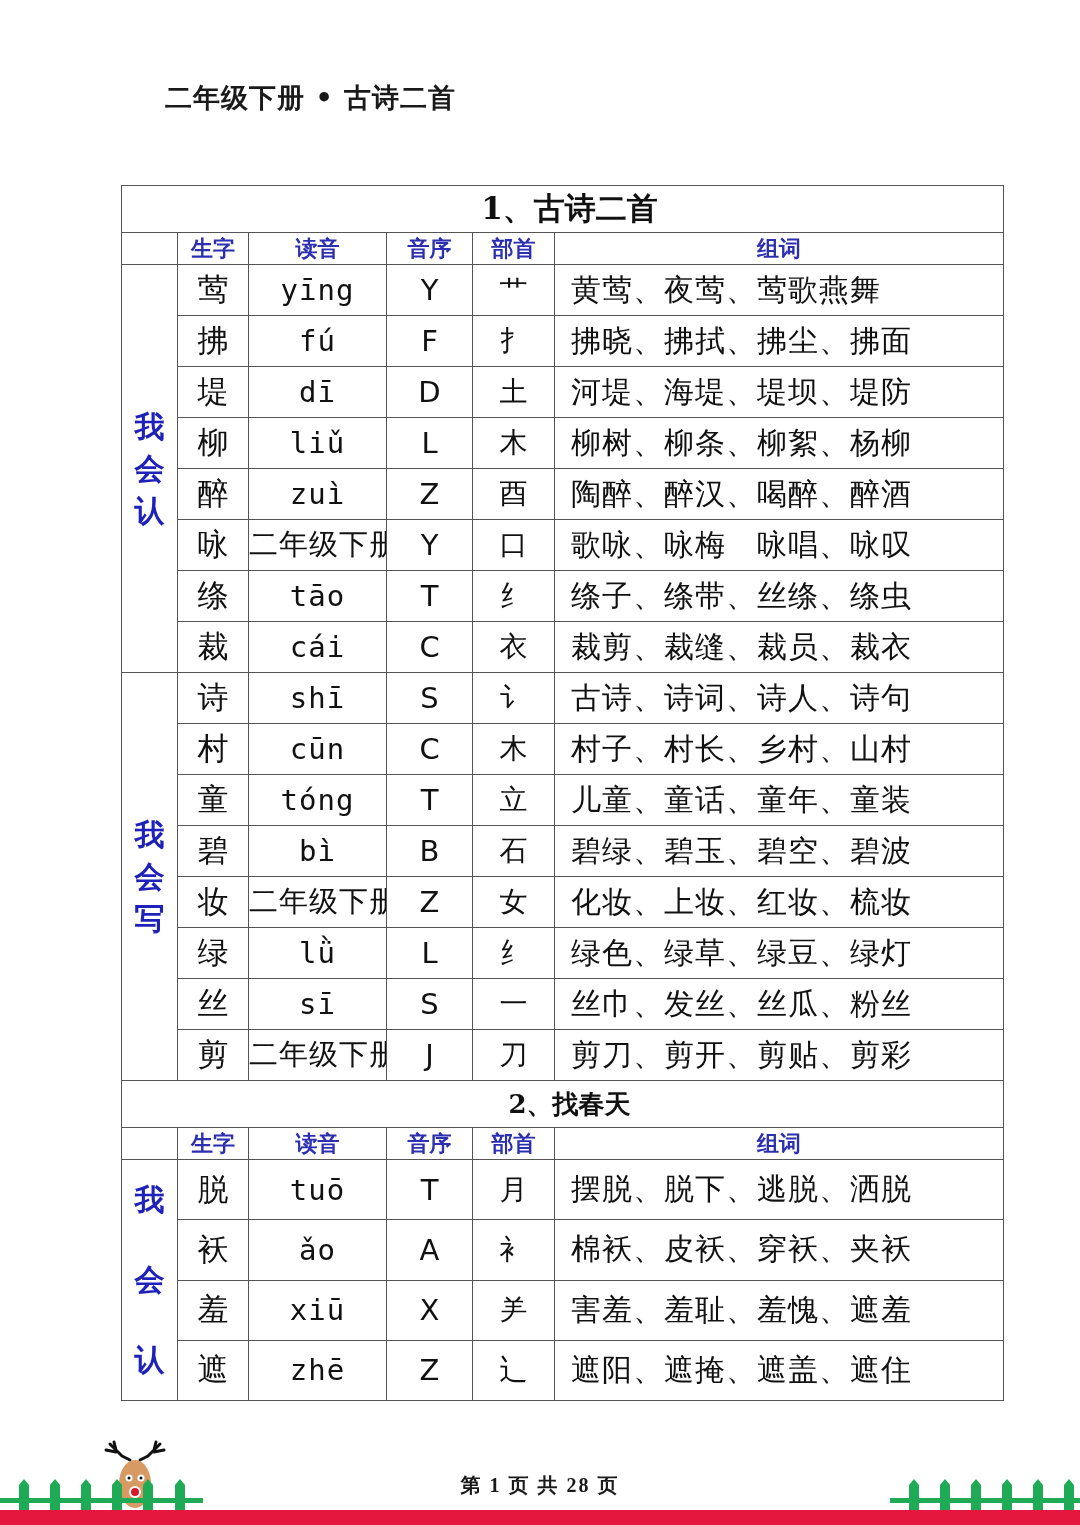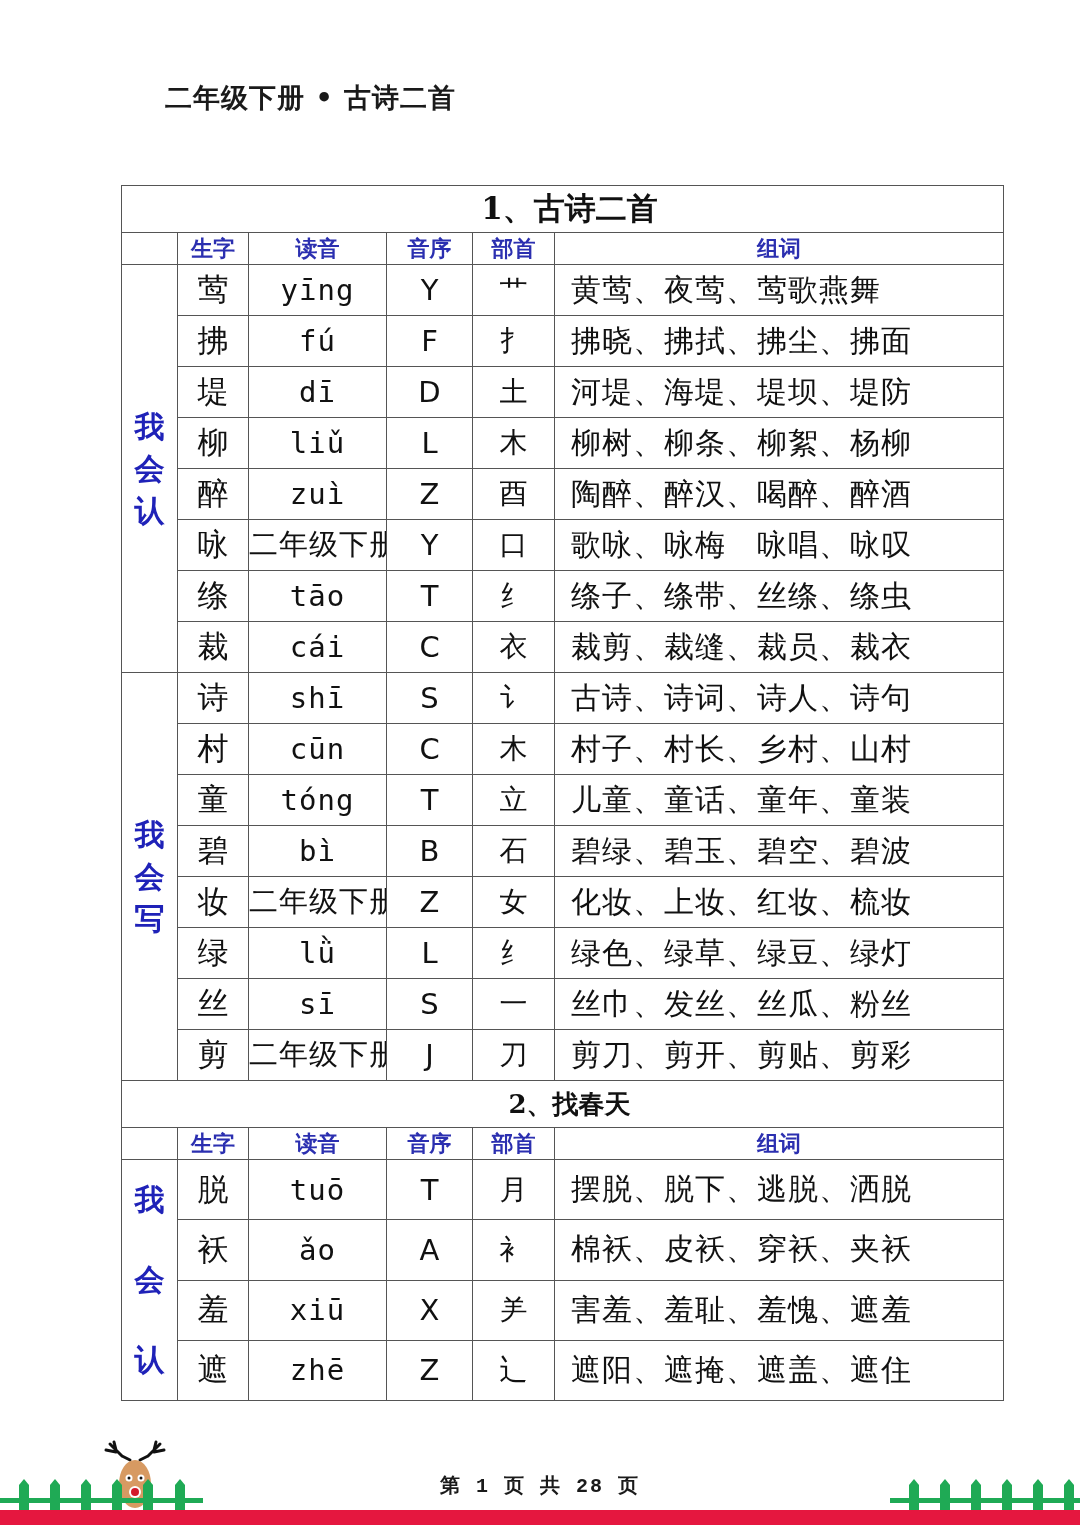--- a/index.html
+++ b/index.html
@@ -60,21 +60,21 @@
     .cell-order { font-family: "DejaVu Sans", "Liberation Sans", sans-serif; font-size: 29px; }
     .cell-radical { font-size: 28px; }
     .cell-words { text-align: left !important; padding-left: 16px !important; font-size: 30px; letter-spacing: 1px; }
 
     .footer-band {
       position: absolute; left: 0; right: 0; top: 1510px; height: 15px;
       background: #e5173f;
     }
     .page-num {
       position: absolute; left: 0; width: 1080px; top: 1472px; text-align: center;
-      font-family: Liberation Mono, monospace;
+      font-family: Liberation Serif, serif;
       font-size: 20px; font-weight: bold; color: #1a1a1a; letter-spacing: 2px;
     }
     .fence { position: absolute; top: 1475px; }
     .fence-left { left: 0; }
     .fence-right { left: 890px; }
     .reindeer { position: absolute; left: 100px; top: 1438px; }
   </style>
 </head>
 <body>
 

